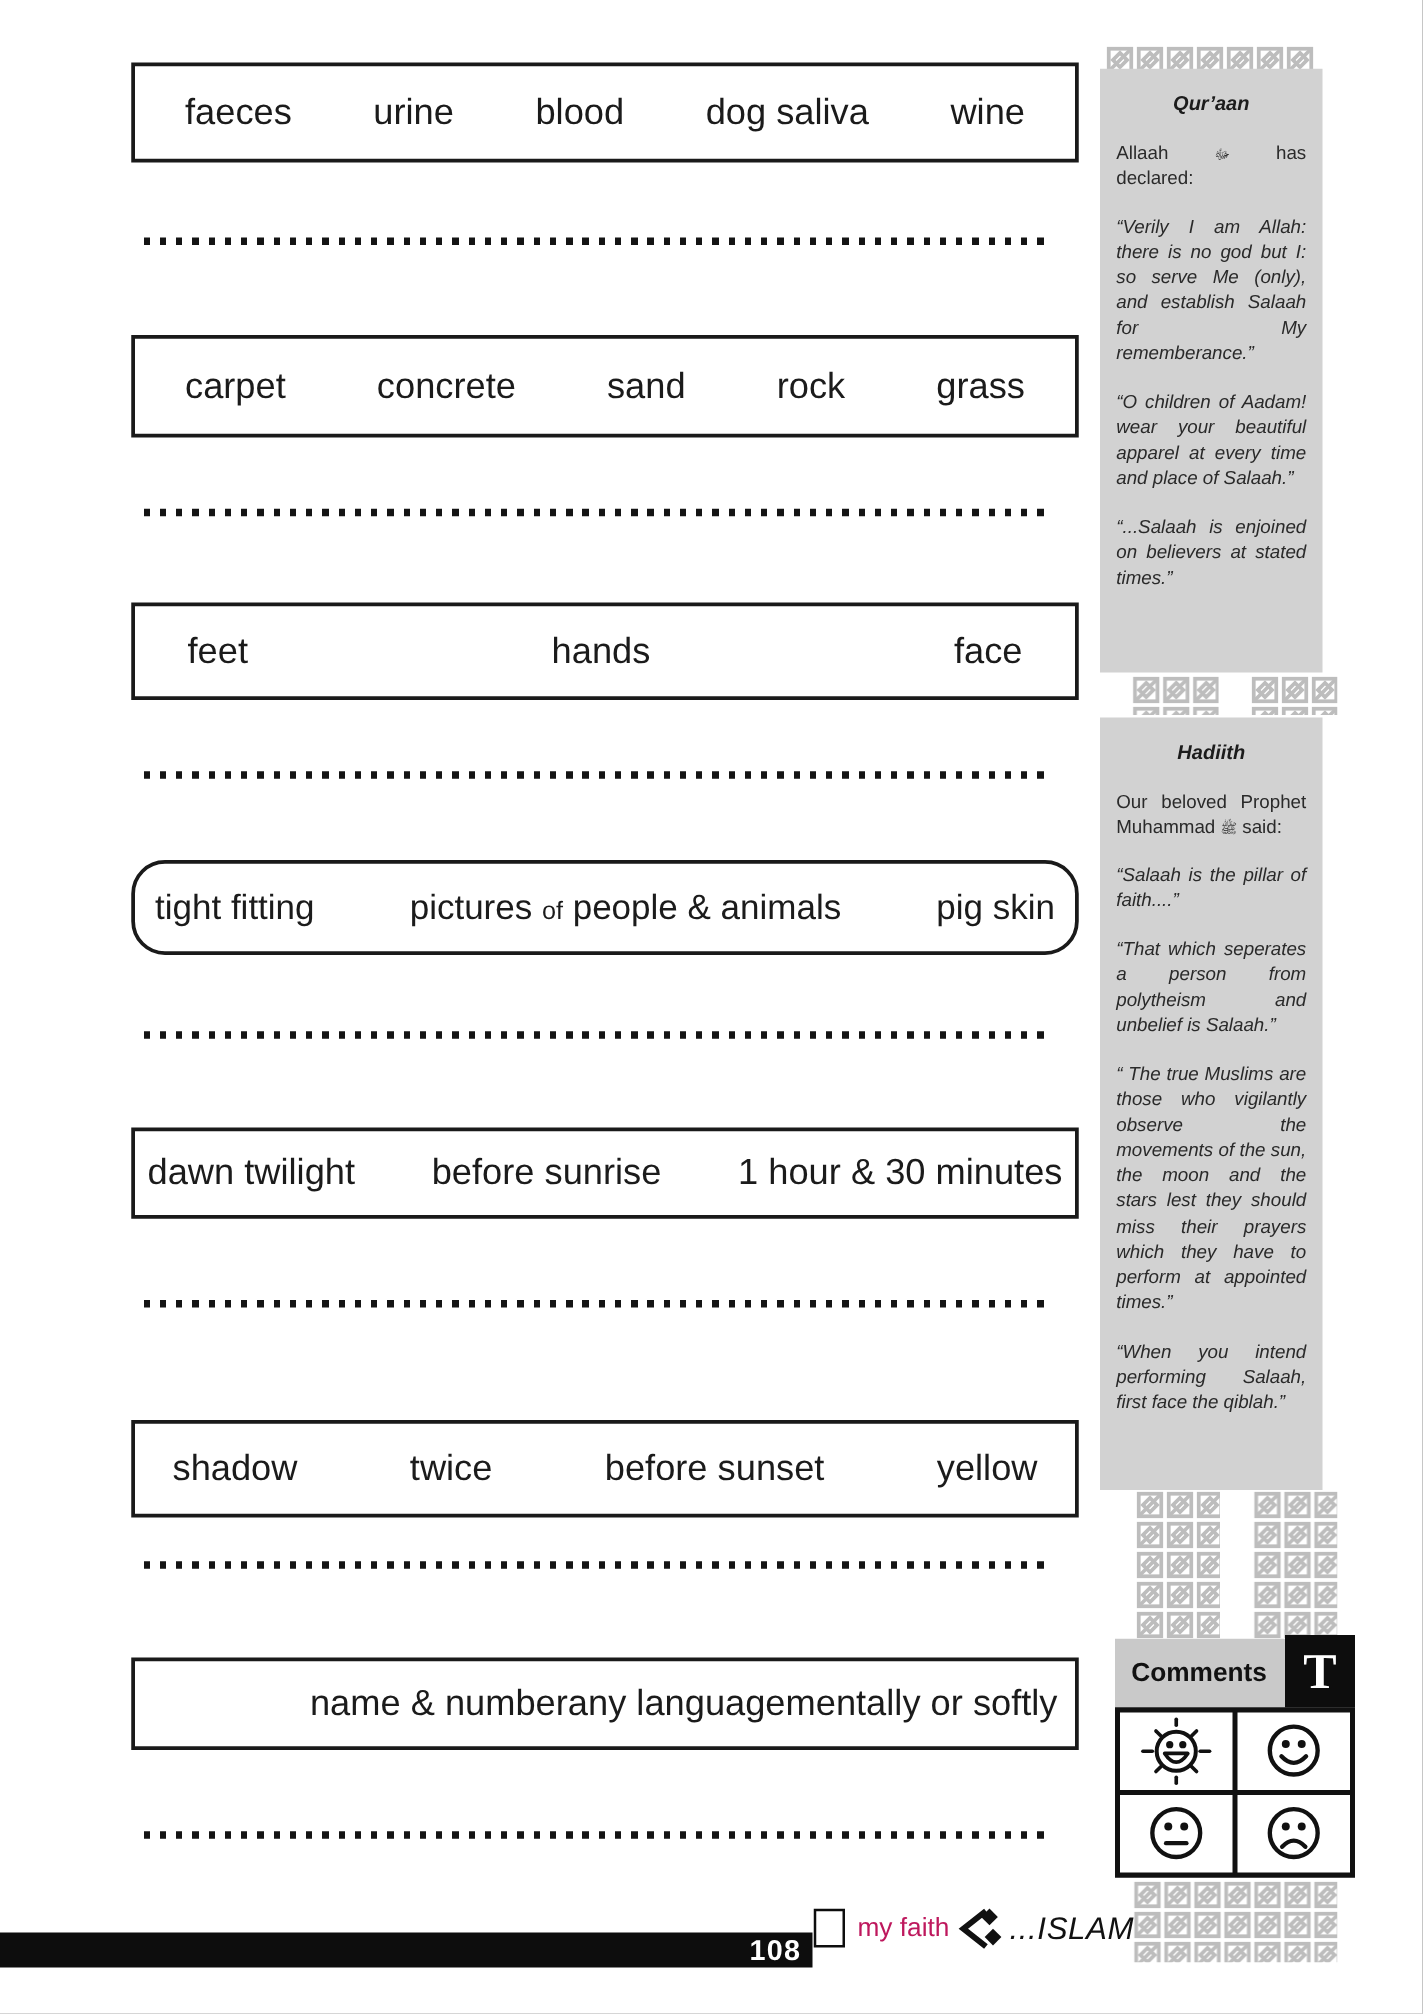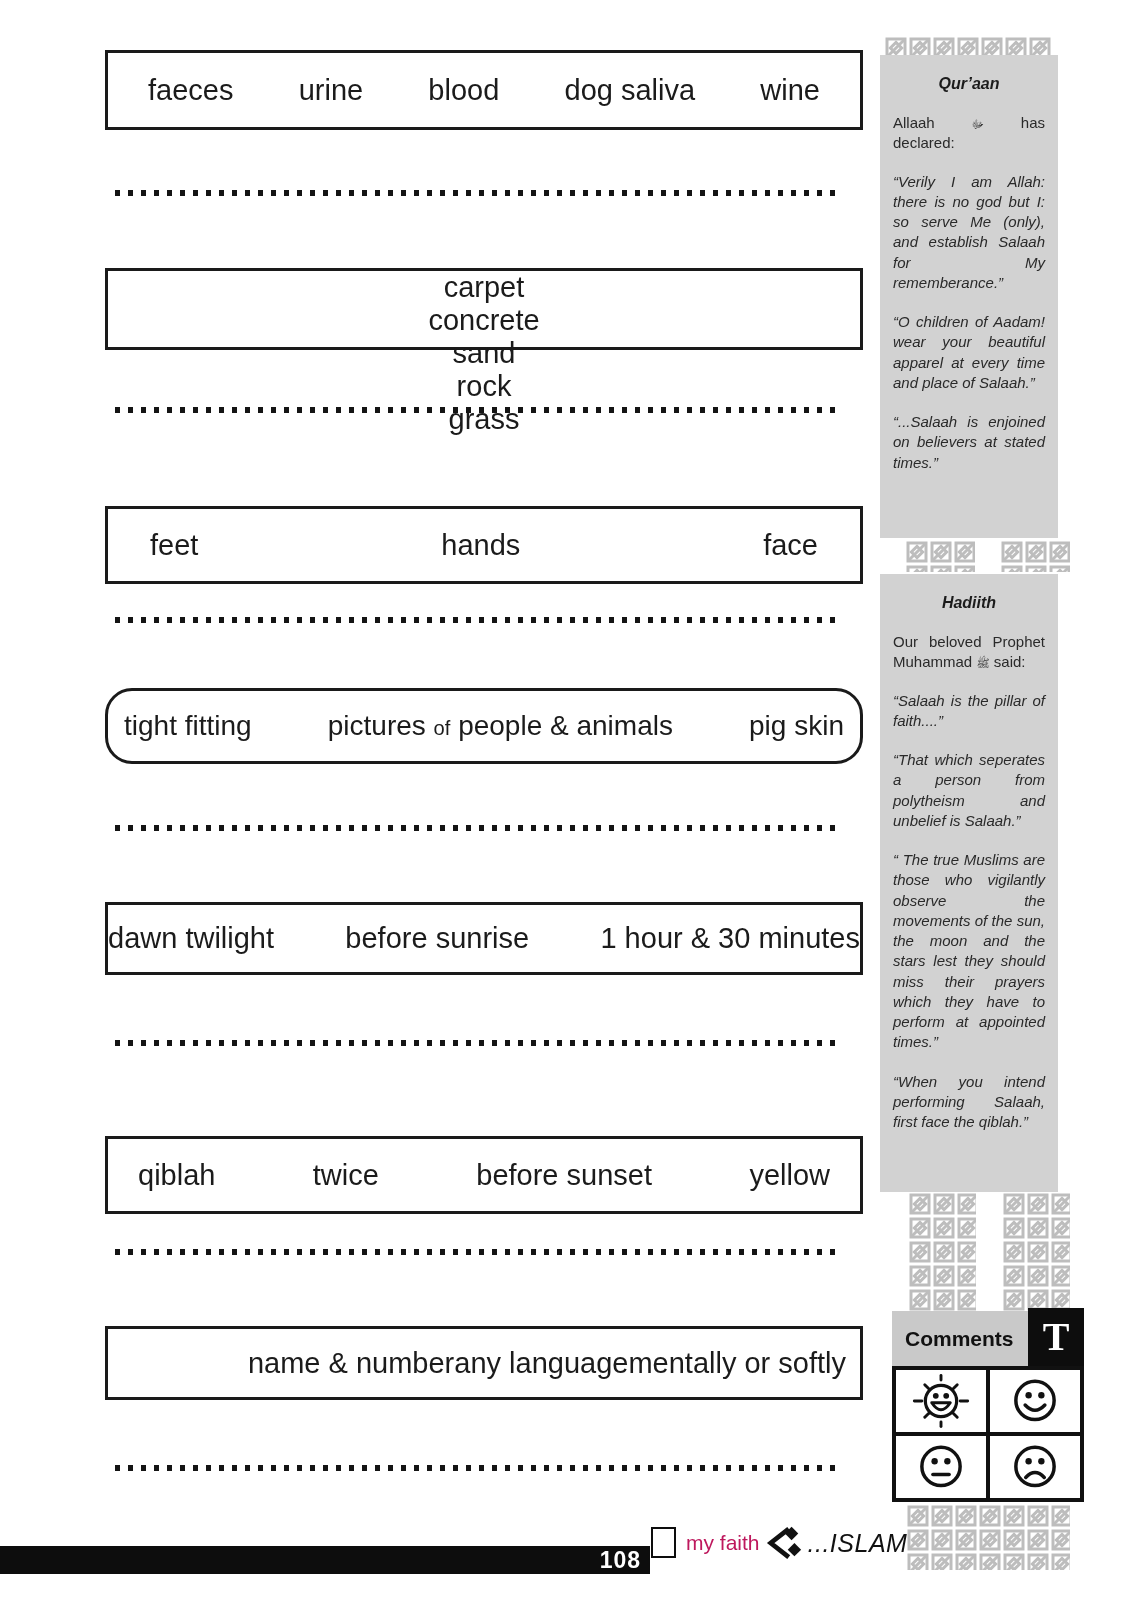--- a/index.html
+++ b/index.html
@@ -55,44 +55,44 @@
 
 <div class="page">
 
   <div class="word-box" style="top:50px;height:80px;padding:0 40px;">
       <span class="word"><span>faeces</span></span>
       <span class="word"><span>urine</span></span>
       <span class="word"><span>blood</span></span>
       <span class="word"><span>dog saliva</span></span>
       <span class="word"><span>wine</span></span>
     </div>
-  <div class="word-box" style="top:268px;height:82px;padding:0 40px;flex-direction:column;">
+  <div class="word-box" style="top:268px;height:82px;padding:0 40px;">
       <span class="word"><span>carpet</span></span>
       <span class="word"><span>concrete</span></span>
       <span class="word"><span>sand</span></span>
       <span class="word"><span>rock</span></span>
       <span class="word"><span>grass</span></span>
     </div>
-  <div class="word-box" style="top:506px;height:78px;padding:0 42px;text-align:right;">
+  <div class="word-box" style="top:482px;height:78px;padding:0 42px;text-align:right;">
       <span class="word"><span>feet</span></span>
       <span class="word"><span>hands</span></span>
       <span class="word"><span>face</span></span>
     </div>
   <div class="word-box" style="top:688px;height:76px;padding:0 16px;font-size:28px;border-radius:27px;">
       <span class="word"><span>tight fitting</span></span>
       <span class="word"><span>pictures </span><span class="small-word">of</span><span> people &amp; animals</span></span>
       <span class="word"><span>pig skin</span></span>
     </div>
-  <div class="word-box" style="top:902px;height:73px;padding:0 0;">
+  <div class="word-box" style="top:902px;height:73px;padding:0 10px;">
       <span class="word"><span>dawn twilight</span></span>
       <span class="word"><span>before sunrise</span></span>
       <span class="word"><span>1 hour &amp; 30 minutes</span></span>
     </div>
   <div class="word-box" style="top:1136px;height:78px;padding:0 30px;">
-      <span class="word"><span>qiblah</span></span>
+      <span class="word"><span>shadow</span></span>
       <span class="word"><span>twice</span></span>
       <span class="word"><span>before sunset</span></span>
       <span class="word"><span>yellow</span></span>
     </div>
   <div class="word-box" style="top:1326px;height:74px;padding:0 14px;justify-content:flex-end;">
       <span class="word"><span>name &amp; number</span></span>
       <span class="word"><span>any language</span></span>
       <span class="word"><span>mentally or softly</span></span>
     </div>
 

